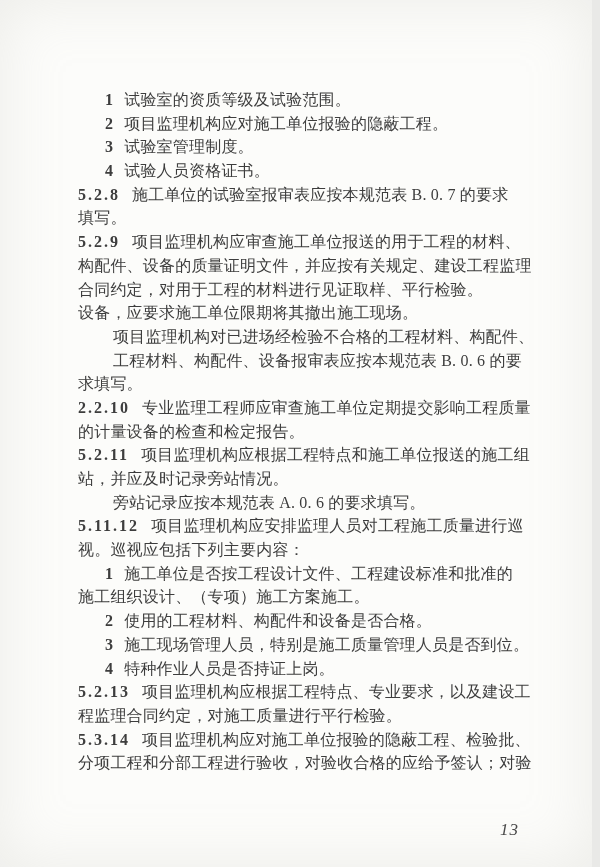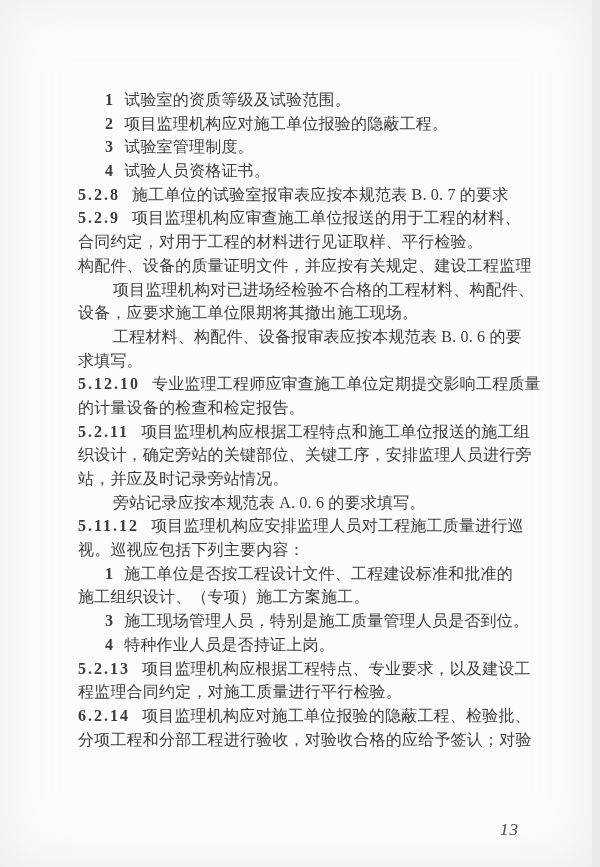--- a/index.html
+++ b/index.html
@@ -62,38 +62,39 @@
 <body>
 
 <div class="page" style="--page-bg: #fcfcfa; --text-color: #3d3d3d; --pagenum-color: #4a4a4a;">
   <div class="text-body">
 
   <div class="line indent-item"><span class="label label-item">1</span><span>试验室的资质等级及试验范围。</span></div>
       <div class="line indent-item"><span class="label label-item">2</span><span>项目监理机构应对施工单位报验的隐蔽工程。</span></div>
       <div class="line indent-item"><span class="label label-item">3</span><span>试验室管理制度。</span></div>
       <div class="line indent-item"><span class="label label-item">4</span><span>试验人员资格证书。</span></div>
       <div class="line indent-none"><span class="label label-section">5.2.8</span><span>施工单位的试验室报审表应按本规范表 B. 0. 7 的要求</span></div>
+      <div class="line indent-none"><span>填写。</span></div>
       <div class="line indent-none"><span class="label label-section">5.2.9</span><span>项目监理机构应审查施工单位报送的用于工程的材料、</span></div>
+      <div class="line indent-none"><span>构配件、设备的质量证明文件，并应按有关规定、建设工程监理</span></div>
       <div class="line indent-none"><span>合同约定，对用于工程的材料进行见证取样、平行检验。</span></div>
-      <div class="line indent-none"><span>构配件、设备的质量证明文件，并应按有关规定、建设工程监理</span></div>
+      <div class="line indent-none"><span>设备，应要求施工单位限期将其撤出施工现场。</span></div>
       <div class="line indent-para"><span>项目监理机构对已进场经检验不合格的工程材料、构配件、</span></div>
-      <div class="line indent-none"><span>设备，应要求施工单位限期将其撤出施工现场。</span></div>
       <div class="line indent-para"><span>工程材料、构配件、设备报审表应按本规范表 B. 0. 6 的要</span></div>
       <div class="line indent-none"><span>求填写。</span></div>
-      <div class="line indent-none"><span class="label label-section">5.12.10</span><span>专业监理工程师应审查施工单位定期提交影响工程质量</span></div>
+      <div class="line indent-none"><span class="label label-section">2.2.10</span><span>专业监理工程师应审查施工单位定期提交影响工程质量</span></div>
       <div class="line indent-none"><span>的计量设备的检查和检定报告。</span></div>
       <div class="line indent-none"><span class="label label-section">5.2.11</span><span>项目监理机构应根据工程特点和施工单位报送的施工组</span></div>
-      <div class="line indent-none"><span>织设计，确定旁站的关键部位、关键工序，安排监理人员进行旁</span></div>
       <div class="line indent-none"><span>站，并应及时记录旁站情况。</span></div>
       <div class="line indent-para"><span>旁站记录应按本规范表 A. 0. 6 的要求填写。</span></div>
       <div class="line indent-none"><span class="label label-section">5.11.12</span><span>项目监理机构应安排监理人员对工程施工质量进行巡</span></div>
       <div class="line indent-none"><span>视。巡视应包括下列主要内容：</span></div>
       <div class="line indent-item"><span class="label label-item">1</span><span>施工单位是否按工程设计文件、工程建设标准和批准的</span></div>
       <div class="line indent-none"><span>施工组织设计、（专项）施工方案施工。</span></div>
+      <div class="line indent-item"><span class="label label-item">2</span><span>使用的工程材料、构配件和设备是否合格。</span></div>
       <div class="line indent-item"><span class="label label-item">3</span><span>施工现场管理人员，特别是施工质量管理人员是否到位。</span></div>
       <div class="line indent-item"><span class="label label-item">4</span><span>特种作业人员是否持证上岗。</span></div>
       <div class="line indent-none"><span class="label label-section">5.2.13</span><span>项目监理机构应根据工程特点、专业要求，以及建设工</span></div>
       <div class="line indent-none"><span>程监理合同约定，对施工质量进行平行检验。</span></div>
-      <div class="line indent-none"><span class="label label-section">6.2.14</span><span>项目监理机构应对施工单位报验的隐蔽工程、检验批、</span></div>
+      <div class="line indent-none"><span class="label label-section">5.3.14</span><span>项目监理机构应对施工单位报验的隐蔽工程、检验批、</span></div>
       <div class="line indent-none"><span>分项工程和分部工程进行验收，对验收合格的应给予签认；对验</span></div>
     </div>
   <div class="page-number">13</div>
 </div>
 
 </body></html>

